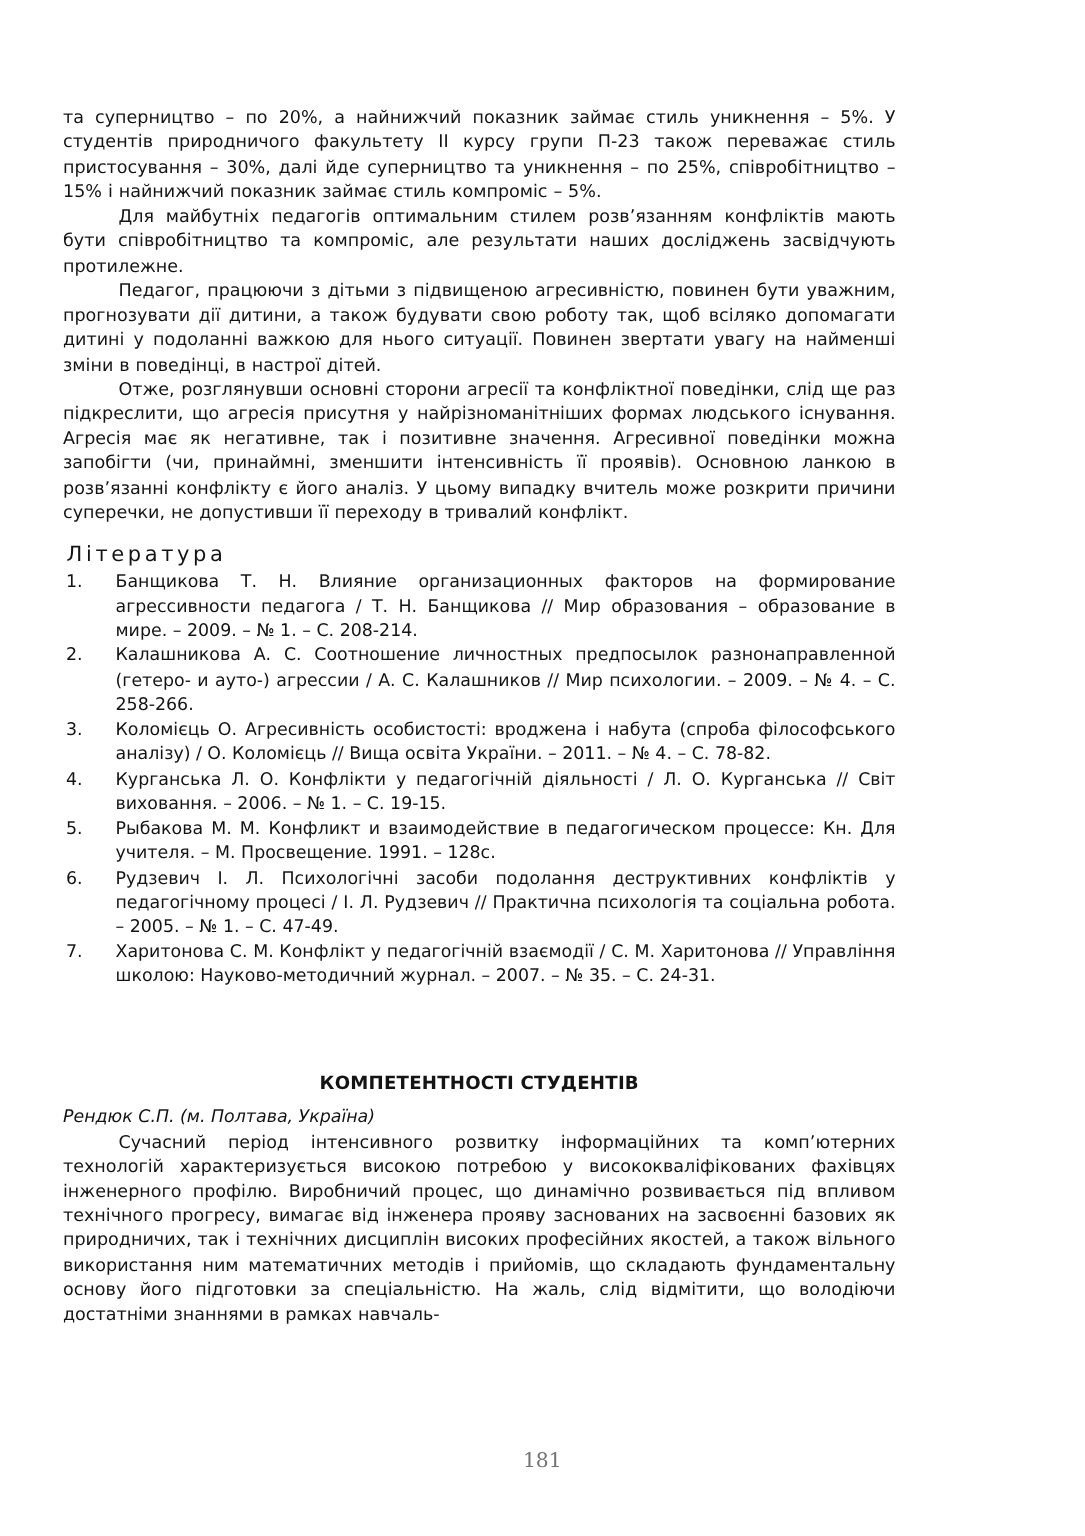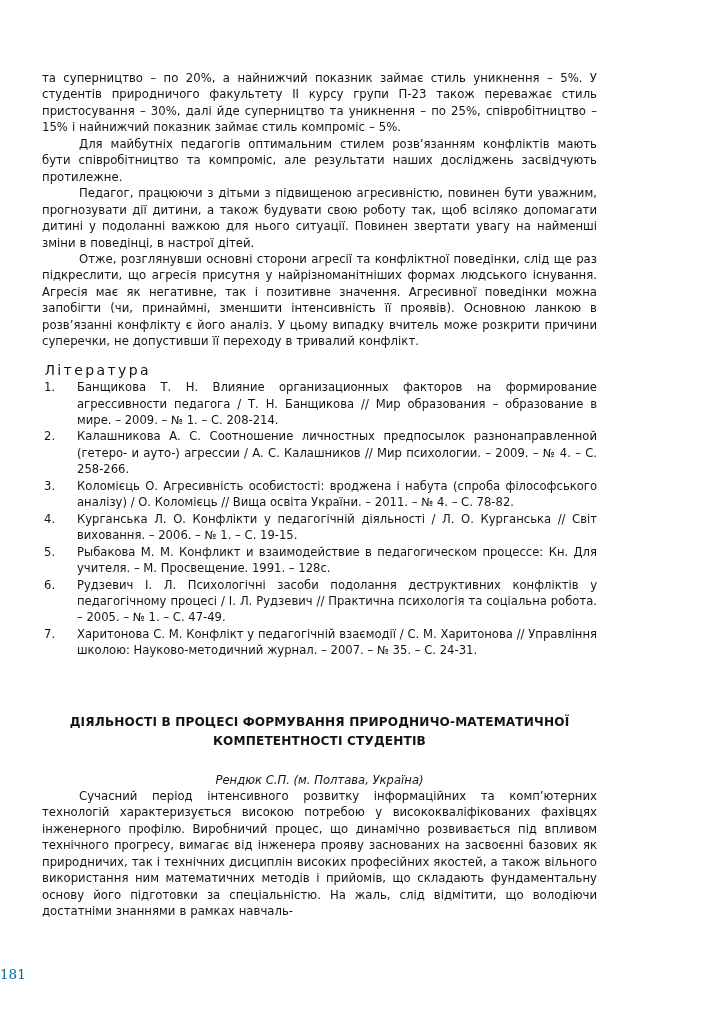--- a/index.html
+++ b/index.html
@@ -91,40 +91,41 @@
     letter-spacing: 0.15px;
   }
   .article-title .tline {
     display: block;
   }
   .article-title .tline.l1 {
     letter-spacing: 0.85px;
   }
 
   .article-author {
-    margin: 20px 0 0 0;
+    margin: 4px 0 0 0;
     font-size: 11.6px;
     line-height: 16.4px;
     font-style: italic;
-    text-align: center;
+    text-align: left;
   }
 
   .article-body {
     margin-top: 0;
   }
 
   
   .page-number {
     position: absolute;
     left: 0;
     right: 0;
     top: 966px;
+    text-align: center;
     font-family: "DejaVu Serif", "Liberation Serif", serif;
     font-size: 13.5px;
-    color: #0369a1;
+    color: #737373;
   }
 </style>
 </head>
 <body>
 
 <div class="page">
   <div class="content">
 
     <div>
       <p class="body-par">та суперництво – по 20%, а найнижчий показник займає стиль уникнення – 5%. У студентів природничого факультету II курсу групи П-23 також переважає стиль пристосування – 30%, далі йде суперництво та уникнення – по 25%, співробітництво – 15% і найнижчий показник займає стиль компроміс – 5%.</p>
@@ -160,21 +161,20 @@
         <span class="ref-num">6.</span>
         <span class="ref-text">Рудзевич І. Л. Психологічні засоби подолання деструктивних конфліктів у педагогічному процесі / І. Л. Рудзевич // Практична психологія та соціальна робота. – 2005. – № 1. – С. 47-49.</span>
       </li>
       <li>
         <span class="ref-num">7.</span>
         <span class="ref-text">Харитонова С. М. Конфлікт у педагогічній взаємодії / С. М. Харитонова // Управління школою: Науково-методичний журнал. – 2007. – № 35. – С. 24-31.</span>
       </li>
     </ol>
 
     <div class="article-title">
-      <span class="tline">ДІЯЛЬНОСТІ В ПРОЦЕСІ ФОРМУВАННЯ ПРИРОДНИЧО-МАТЕМАТИЧНОЇ</span>
       <span class="tline">КОМПЕТЕНТНОСТІ СТУДЕНТІВ</span>
     </div>
 
     <div class="article-author">Рендюк С.П. (м. Полтава, Україна)</div>
 
     <div class="article-body">
       <p class="body-par indent">Сучасний період інтенсивного розвитку інформаційних та комп’ютерних технологій характеризується високою потребою у висококваліфікованих фахівцях інженерного профілю. Виробничий процес, що динамічно розвивається під впливом технічного прогресу, вимагає від інженера прояву заснованих на засвоєнні базових як природничих, так і технічних дисциплін високих професійних якостей, а також вільного використання ним математичних методів і прийомів, що складають фундаментальну основу його підготовки за спеціальністю. На жаль, слід відмітити, що володіючи достатніми знаннями в рамках навчаль-</p>
     </div>
 
   </div>

